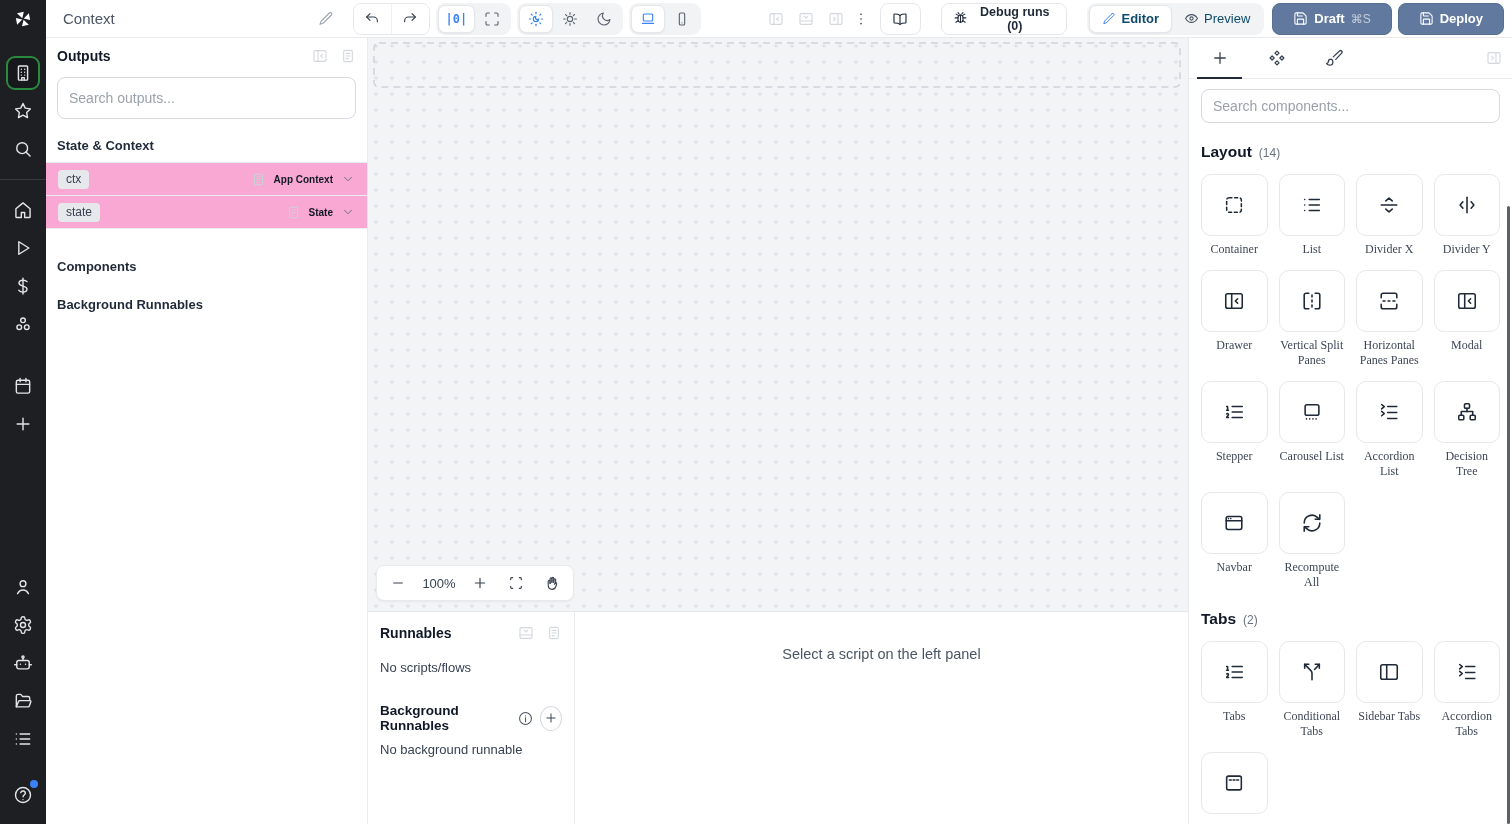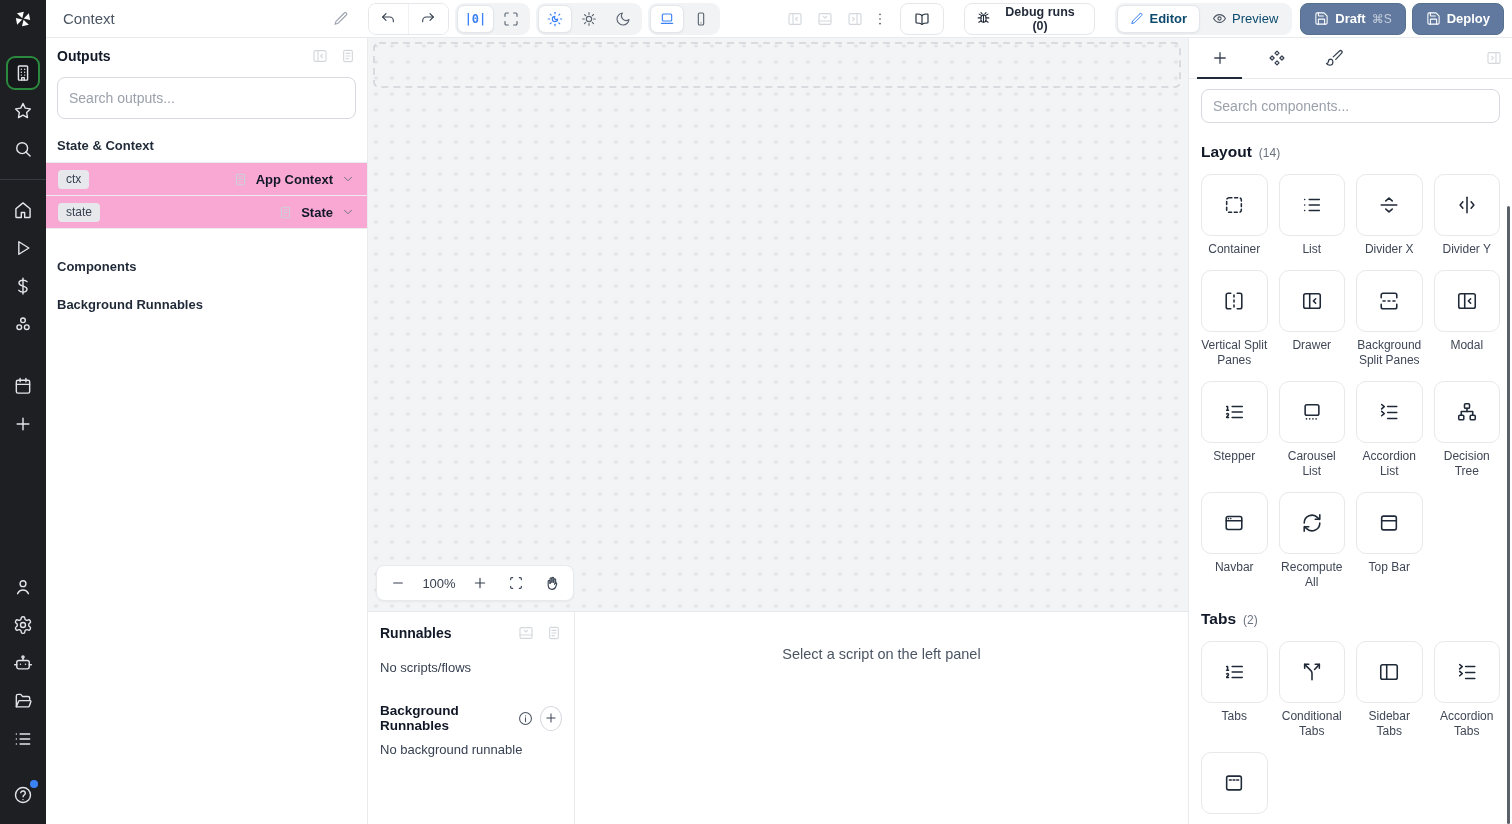--- a/index.html
+++ b/index.html
@@ -55,21 +55,21 @@
   .btn-outline { display:flex; align-items:center; gap:6px; height:32px; border:1px solid #e5e7eb; border-radius:8px;
     background:#fff; color:#1f2937; padding:0 11px; font-size:12.5px; font-weight:600; cursor:pointer; }
   .bk { margin-left:8px; width:44px; justify-content:center; padding:0; }
   .dbg { margin-left:20px; }
   .editor-seg { margin-left:20px; }
   .editor-seg .seg-btn { font-size:13px; font-weight:500; color:#0c4a6e; padding:0 12px;text-align:right; }
   .editor-seg .seg-btn.on { font-weight:600; }
   .editor-seg .pc { color:#3b82f6; }
   .editor-seg .ey { color:#4b5563; }
   .btn-primary { display:flex; align-items:center; gap:6px; height:32px; border:1px solid #56708f;
-    border-radius:8px; background:#61799f; color:#fff; padding:0 13px; font-size:13px; font-weight:700; cursor:pointer; }
+    border-radius:8px; background:#61799f; color:#fff; padding:0 20px; font-size:13px; font-weight:700; cursor:pointer; }
   .btn-draft { margin-left:8px; }
   .btn-deploy { margin-left:6px; }
   .kbd { font-size:12px; font-weight:500; color:rgba(255,255,255,.62); }
 
   
   .content { flex:1; display:flex; min-height:0; }
 
   
   .outputs { width:322px; flex:none; border-right:1px solid #e8eaed; padding:10px 11px; overflow:hidden; background:#fff; }
   .out-header { display:flex; align-items:center; }
@@ -79,21 +79,21 @@
   .search-wrap input { width:100%; height:42px; border:1px solid #d6d9de; border-radius:8px; padding:0 11px;
     font-size:14px; color:#111827; outline:none; font-family:inherit; background:#fff; }
   .search-wrap input::placeholder { color:#9aa1ab; }
   .sec-h { font-size:13px; font-weight:700; color:#1f2937; margin-top:19px; }
   .out-rows { margin:9px -11px 0; border-top:1px solid #eaecef; }
   .out-row { height:33px; display:flex; align-items:center; padding:0 12px; background:#f9a8d4;
     border-bottom:1px solid #eaecef; cursor:pointer; }
   .badge { background:#e6e8ec; border-radius:4px; padding:2.5px 8px; font-size:12px; font-weight:500; color:#374151; }
   .out-row .right { margin-left:auto; display:flex; align-items:center; gap:8px; }
   .out-row .doc { color:#cbd0d6; }
-  .out-row .type { font-size:13px; font-weight:600; color:#111827; }
+  .out-row .type { font-size:10px; font-weight:600; color:#111827; }
   .out-row .chev { color:#6b7280; }
   .sec-components { margin-top:30px; }
   .sec-bg { margin-top:23px; }
 
   
   .center { flex:1; display:flex; flex-direction:column; min-width:0; }
   .canvas { height:574px; flex:none; position:relative; background:#f3f4f6; border-bottom:1px solid #e5e7eb; }
   .canvas-grid { position:absolute; inset:0; }
   .zoombar { position:absolute; left:8px; bottom:10px; height:36px; background:#fff; border:1px solid #e7e9ec;
     border-radius:8px; display:flex; align-items:center; padding:0 3px; box-shadow:0 1px 2px rgba(0,0,0,.05); }
@@ -124,21 +124,21 @@
   .cp-tab.active::after { content:""; position:absolute; left:6px; right:6px; bottom:-1px; height:2px; background:#1f2937; }
   .cp-collapse { margin-left:auto; align-self:center; margin-right:10px; color:#d4d8dd; cursor:pointer; }
   .cp-search { padding:10px 12px 0; }
   .cp-search input { width:100%; height:34px; border:1px solid #d6d9de; border-radius:8px; padding:0 11px;
     font-size:14px; outline:none; font-family:inherit; }
   .cp-search input::placeholder { color:#9aa1ab; }
   .cp-scroll { flex:1; overflow:hidden; padding:0 12px; }
   .cp-sec-h { margin-top:20px; display:flex; align-items:baseline; gap:7px; }
   .cp-sec-h .t { font-size:15.5px; font-weight:700; color:#111827; }
   .cp-sec-h .count { font-size:12px; color:#6b7280; }
-  .tile-grid { margin-top:13px; display:grid; grid-template-columns:repeat(4,1fr); column-gap:11px; row-gap:13px; }
+  .tile-grid { margin-top:13px; display:grid; grid-template-columns:repeat(4,1fr); column-gap:11px; row-gap:13px;font-family:Liberation Serif, serif; }
   .tile-cell { display:flex; flex-direction:column; align-items:center; cursor:pointer; }
   .tile { width:100%; height:62px; border:1px solid #e6e8eb; border-radius:10px; background:#fff;
     display:grid; place-items:center; color:#1f2937; }
   .tile-label { margin-top:6px; font-size:12px; line-height:15px; color:#3f4756; text-align:center; }
   .cp-scrollbar { position:absolute; right:2px; top:168px; bottom:0; width:3px; background:#5b6169; border-radius:2px; }
 </style>
 </head>
 <body>
 
 <div class="app">
@@ -732,53 +732,53 @@
                     </svg>
                   </span>
                 </div>
                 <div class="tile-label">Divider Y</div>
               </div>
 
               <div class="tile-cell">
                 <div class="tile">
                   <span class="ic ic-22">
                     <svg viewBox="0 0 24 24" fill="none" stroke="currentColor" stroke-width="1.7" stroke-linecap="round" stroke-linejoin="round">
+                      <rect x="3" y="4" width="18" height="16" rx="2"></rect>
+                      <path d="M9.5 4v16"></path>
+                      <path d="m16 9.5-2.5 2.5L16 14.5"></path>
+                    </svg>
+                  </span>
+                </div>
+                <div class="tile-label">Drawer</div>
+              </div>
+
+              <div class="tile-cell">
+                <div class="tile">
+                  <span class="ic ic-22">
+                    <svg viewBox="0 0 24 24" fill="none" stroke="currentColor" stroke-width="1.7" stroke-linecap="round" stroke-linejoin="round">
                       <path d="M8.5 3.5h-3a2 2 0 0 0-2 2v13a2 2 0 0 0 2 2h3"></path>
                       <path d="M15.5 3.5h3a2 2 0 0 1 2 2v13a2 2 0 0 1-2 2h-3"></path>
                       <path d="M12 5.5v2.2M12 11v2M12 16.3v2.2"></path>
                     </svg>
                   </span>
                 </div>
                 <div class="tile-label">Vertical Split Panes</div>
               </div>
 
               <div class="tile-cell">
                 <div class="tile">
                   <span class="ic ic-22">
                     <svg viewBox="0 0 24 24" fill="none" stroke="currentColor" stroke-width="1.7" stroke-linecap="round" stroke-linejoin="round">
-                      <rect x="3" y="4" width="18" height="16" rx="2"></rect>
-                      <path d="M9.5 4v16"></path>
-                      <path d="m16 9.5-2.5 2.5L16 14.5"></path>
-                    </svg>
-                  </span>
-                </div>
-                <div class="tile-label">Drawer</div>
-              </div>
-
-              <div class="tile-cell">
-                <div class="tile">
-                  <span class="ic ic-22">
-                    <svg viewBox="0 0 24 24" fill="none" stroke="currentColor" stroke-width="1.7" stroke-linecap="round" stroke-linejoin="round">
                       <path d="M3.5 8.5v-3a2 2 0 0 1 2-2h13a2 2 0 0 1 2 2v3"></path>
                       <path d="M3.5 15.5v3a2 2 0 0 0 2 2h13a2 2 0 0 0 2-2v-3"></path>
                       <path d="M5.5 12h2.2M11 12h2M16.3 12h2.2"></path>
                     </svg>
                   </span>
                 </div>
-                <div class="tile-label">Background Split Panes</div>
+                <div class="tile-label">Horizontal Panes Panes</div>
               </div>
 
               <div class="tile-cell">
                 <div class="tile">
                   <span class="ic ic-22">
                     <svg viewBox="0 0 24 24" fill="none" stroke="currentColor" stroke-width="1.7" stroke-linecap="round" stroke-linejoin="round">
                       <rect x="3" y="4" width="18" height="16" rx="2"></rect>
                       <path d="M9.5 4v16"></path>
                       <path d="m16 9.5-2.5 2.5L16 14.5"></path>
                     </svg>
@@ -862,31 +862,20 @@
                       <path d="M20.5 12a8.5 8.5 0 0 1-14.6 5.9L4 16"></path>
                       <path d="M3.5 21v-5h5"></path>
                       <path d="M3.5 12a8.5 8.5 0 0 1 14.6-5.9L20 8"></path>
                       <path d="M20.5 3v5h-5"></path>
                     </svg>
                   </span>
                 </div>
                 <div class="tile-label">Recompute All</div>
               </div>
 
-              <div class="tile-cell">
-                <div class="tile">
-                  <span class="ic ic-22">
-                    <svg viewBox="0 0 24 24" fill="none" stroke="currentColor" stroke-width="1.7" stroke-linecap="round" stroke-linejoin="round">
-                      <rect x="4" y="4.5" width="16" height="15" rx="2"></rect>
-                      <path d="M4 9.5h16"></path>
-                    </svg>
-                  </span>
-                </div>
-                <div class="tile-label">Top Bar</div>
-              </div>
             </div>
           <div class="cp-sec-h">
             <span class="t">Tabs</span>
             <span class="count">(2)</span>
           </div>
           <div class="tile-grid">
 
               <div class="tile-cell">
                 <div class="tile">
                   <span class="ic ic-22">

